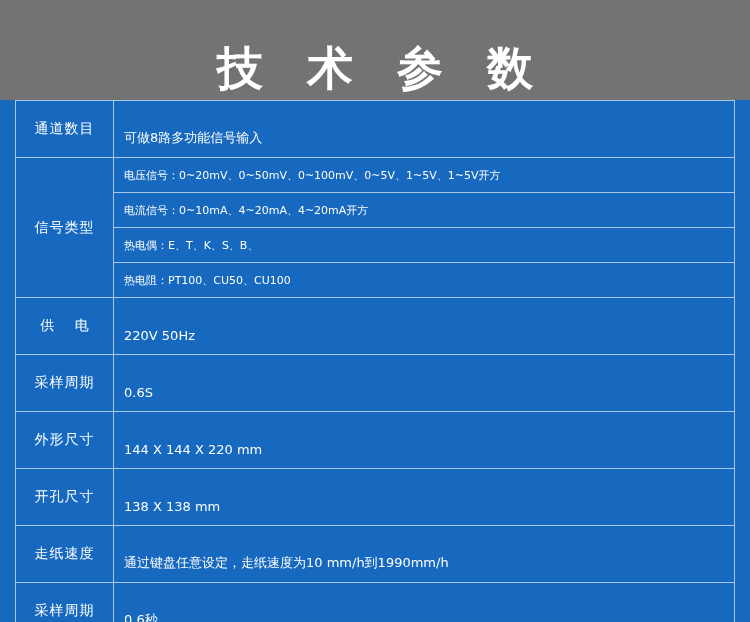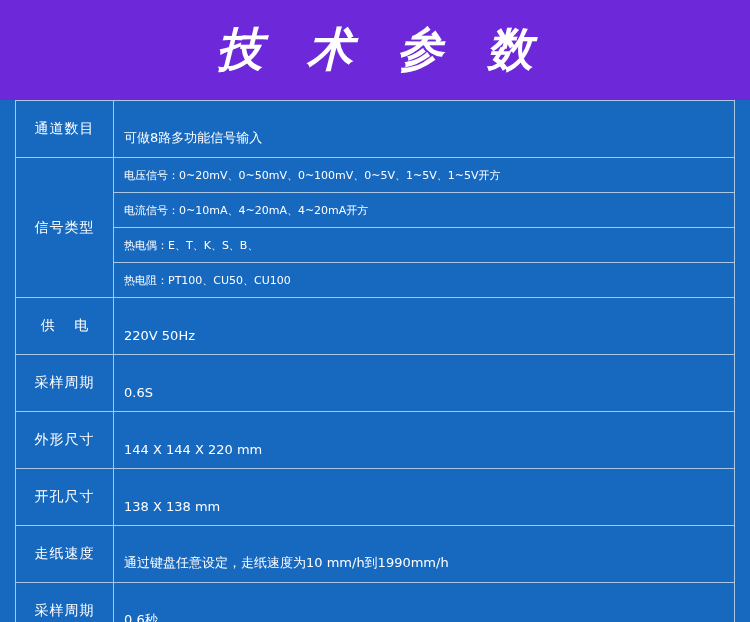--- a/index.html
+++ b/index.html
@@ -16,24 +16,23 @@
   .page {
     width: 750px;
     height: 622px;
     position: relative;
     background: #1769c0;
     box-sizing: border-box;
   }
   .title-bar {
     height: 100px;
     display: flex;
-    align-items: center;
+    align-items: flex-end;
     justify-content: center;
-    background: #6d28d9;
-    font-style: italic;
+    background: #737373;
   }
   .title-text {
     color: #ffffff;
     font-size: 46px;
     font-weight: bold;
     letter-spacing: 14px;
     text-indent: 14px;
     font-family: "DejaVu Sans", "Liberation Sans", sans-serif;
   }
   .spec-table {
@@ -56,21 +55,20 @@
     letter-spacing: 1px;
     color: #ffffff;
     font-size: 14px;
     height: 28px;
     padding: 6px 2px;
     font-family: "DejaVu Sans", "Liberation Sans", sans-serif;
   }
   td.label.wide-space {
     letter-spacing: 8px;
     text-indent: 8px;
-    font-family: Liberation Serif, serif;
   }
   td.value {
     padding: 23px 8px 5px 10px;
     text-align: left;
     font-size: 13px;
     height: 28px;
     font-family: "DejaVu Sans", "Liberation Sans", sans-serif;
   }
   .sub-table {
     width: 100%;

